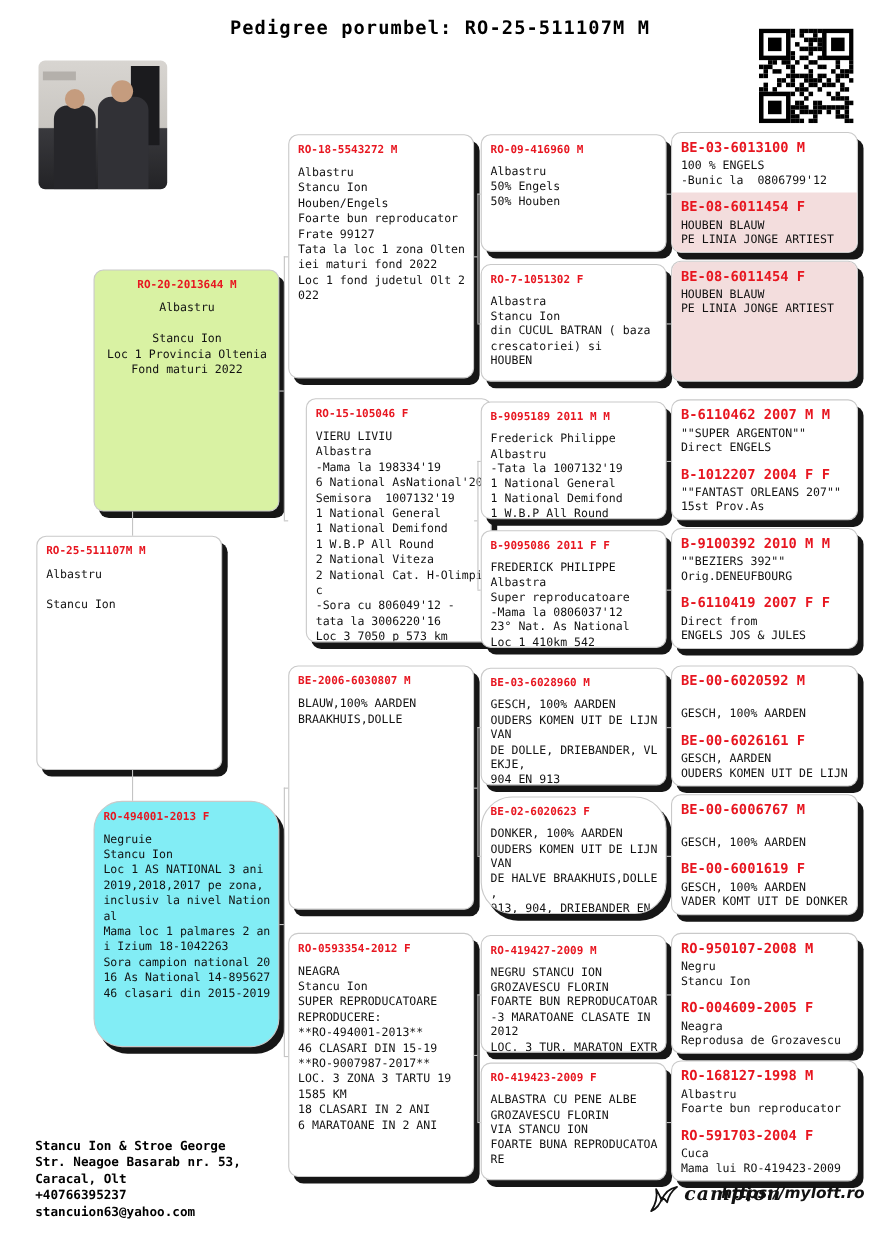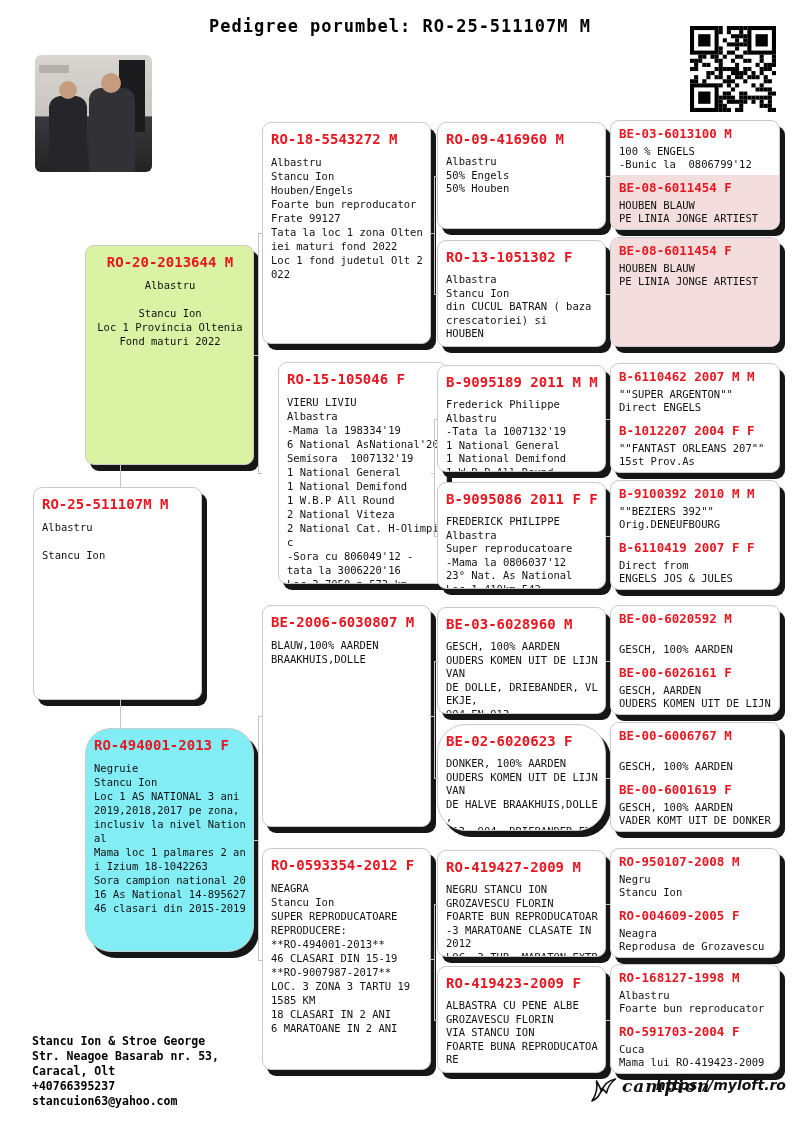--- a/index.html
+++ b/index.html
@@ -26,21 +26,21 @@
   .photo .h1 { left:24px; top:26px; width:18px; height:18px; }
   .photo .h2 { left:66px; top:18px; width:20px; height:20px; }
   
   .qr { position:absolute; left:690px; top:26px; width:86px; height:86px; }
   
   .box {
     position:absolute; background:#fff; border:1px solid #c9c9c9; border-radius:9px;
     box-shadow:5px 6px 0 #161616; box-sizing:border-box; overflow:hidden;
     padding:8px 7px 5px 8px; width:169px;
   }
-  .ring { color:var(--accent-red,#e71620); font-weight:bold; font-size:14px; margin-bottom:8px; white-space:pre; }
+  .ring { color:var(--accent-red,#e71620); font-weight:bold; font-size:10px; margin-bottom:8px; white-space:pre; }
   .body { font-size:10.5px; line-height:14px; color:#111; white-space:pre; }
   .bg-green { background:var(--green-bg,#d9f2a3);text-align:center; }
   .bg-cyan  { background:var(--cyan-bg,#82edf5); }
   
   .b-sire    { left:85px;  top:245px; height:220px; }
   .b-subject { left:33px;  top:487px; height:213px; }
   .b-dam     { left:85px;  top:728px; height:224px;border-radius:26px; }
   
   .c2 { left:262px; height:222px; }
   .c2-0 { top:122px; } .c2-1 { top:362px;margin-left:16px; } .c2-2 { top:605px; } .c2-3 { top:848px; }
@@ -337,21 +337,21 @@
 6 MARATOANE IN 2 ANI</div>
 </div>
 
 <div class="box c3 c3-0">
   <div class="ring">RO-09-416960 M</div>
   <div class="body">Albastru
 50% Engels
 50% Houben</div>
 </div>
 <div class="box c3 c3-1">
-  <div class="ring">RO-13-1051302 F</div>
+  <div class="ring">RO-7-1051302 F</div>
   <div class="body">Albastra
 Stancu Ion
 din CUCUL BATRAN ( baza
 crescatoriei) si
 HOUBEN</div>
 </div>
 <div class="box c3 c3-2">
   <div class="ring">B-9095189 2011 M M</div>
   <div class="body">Frederick Philippe
 Albastru

